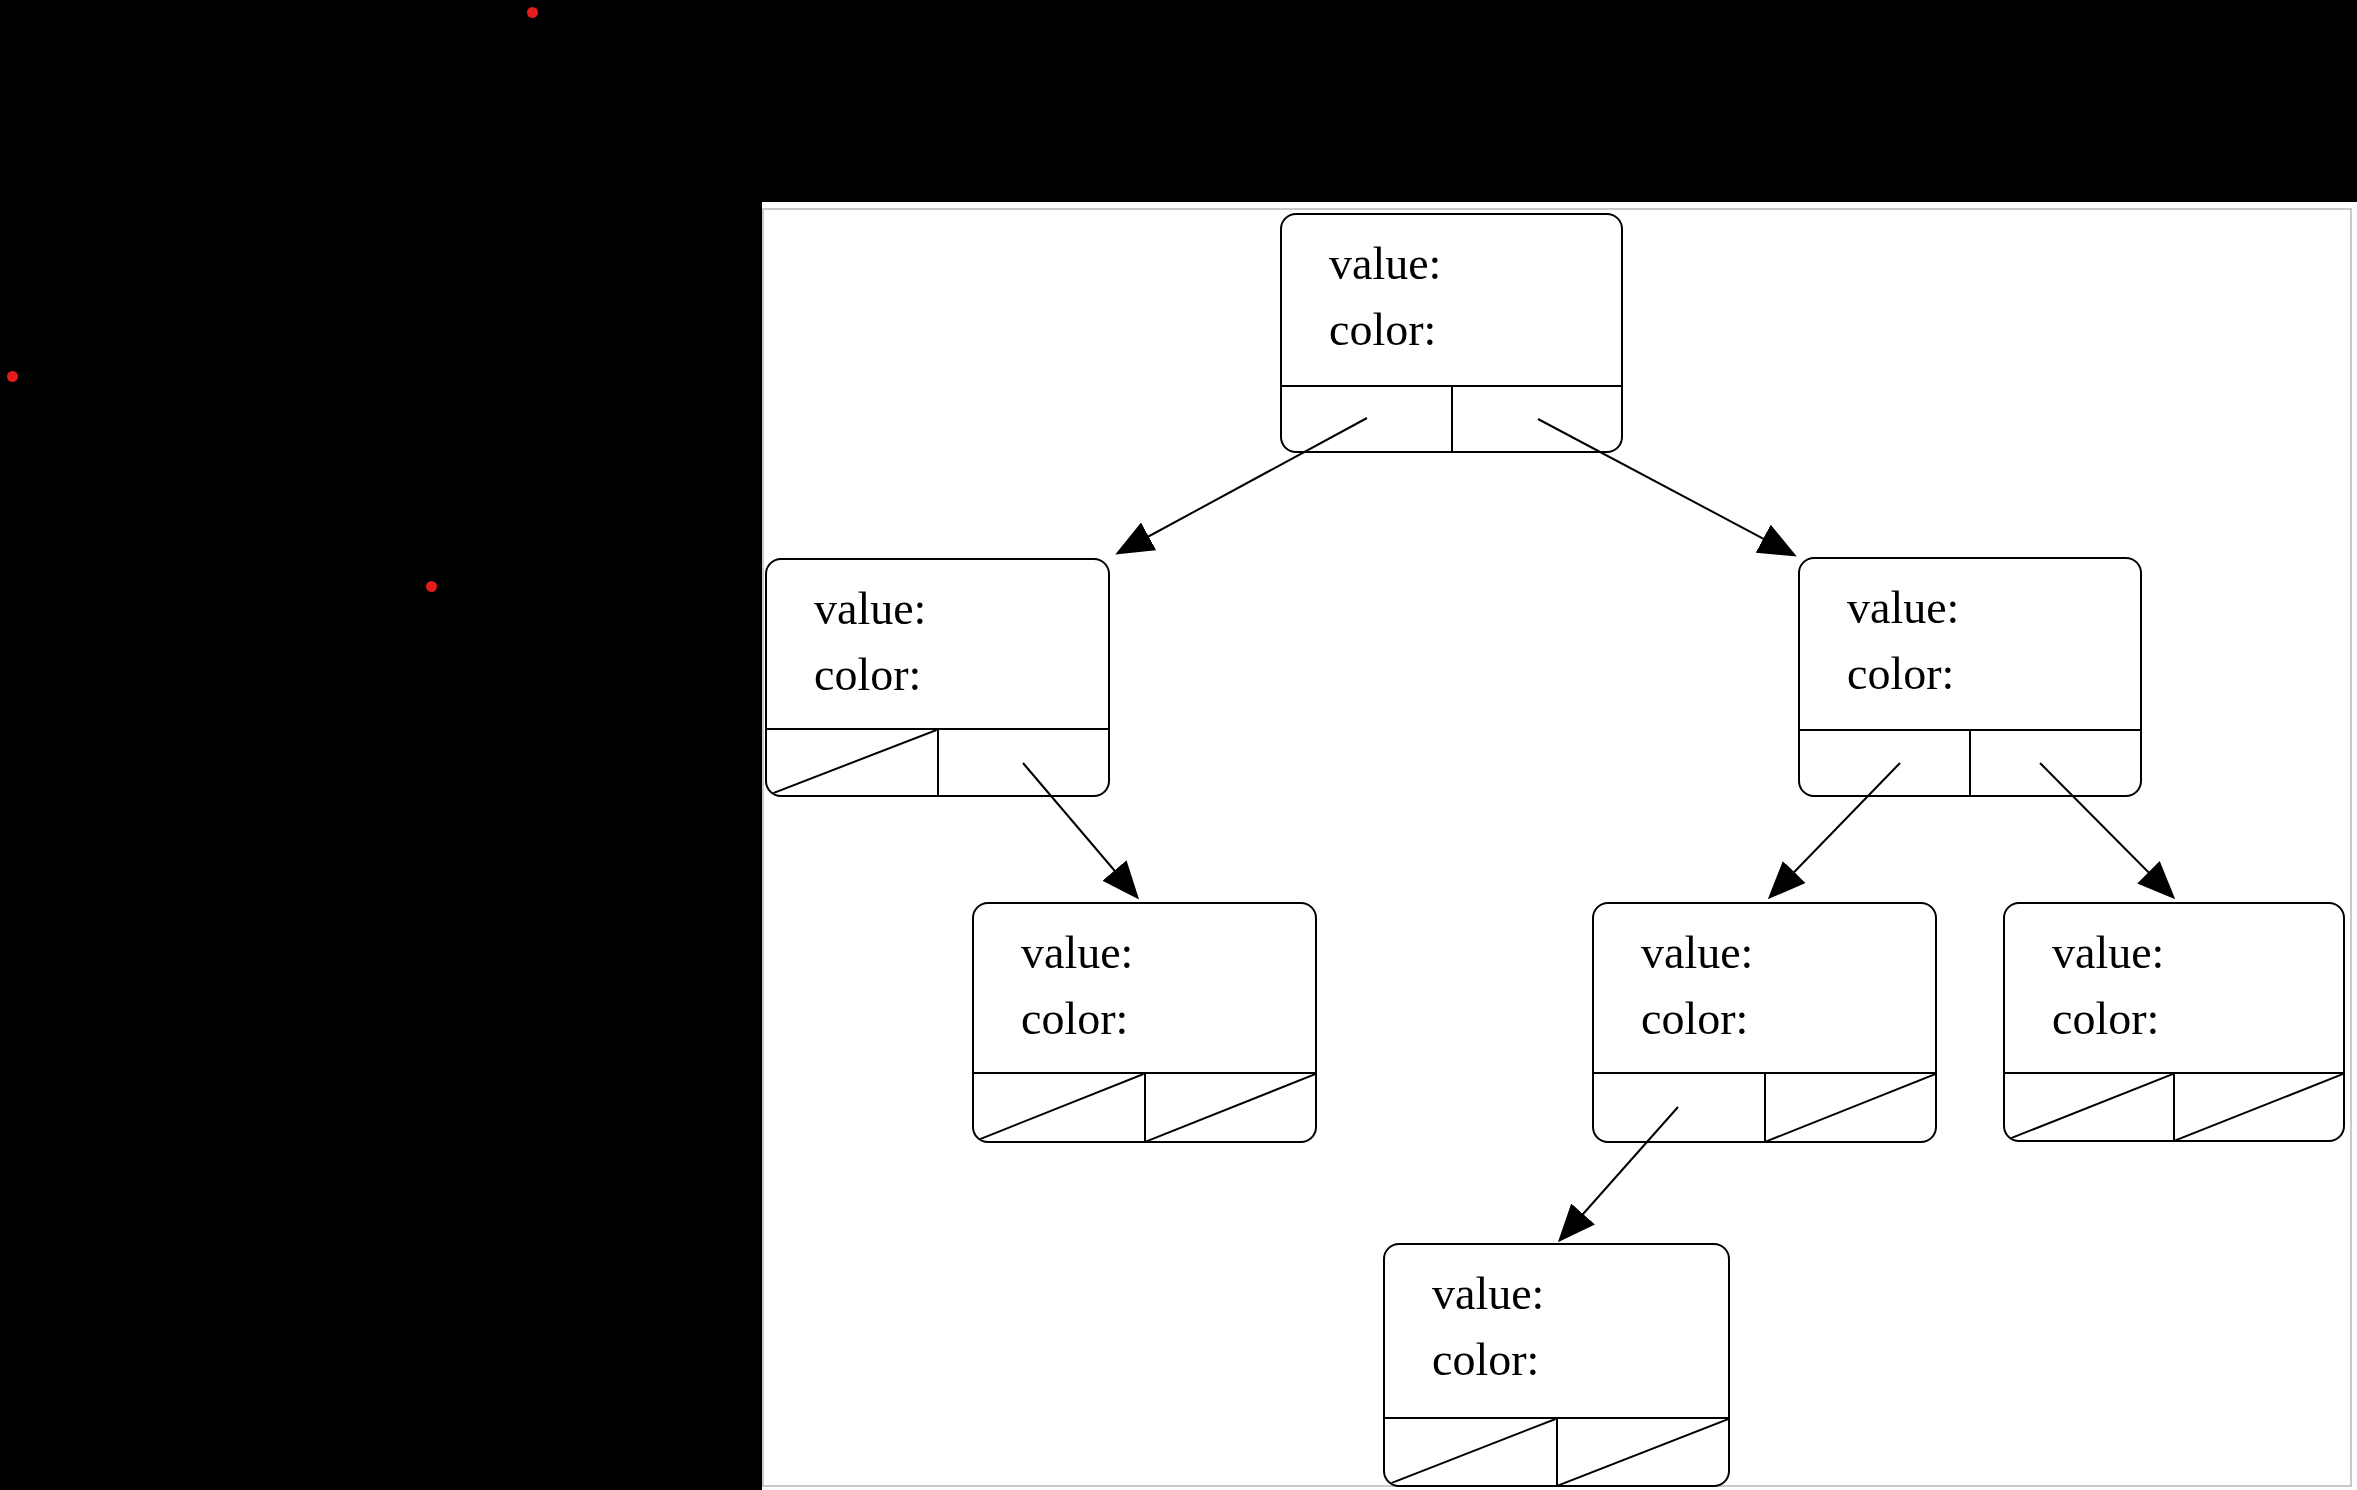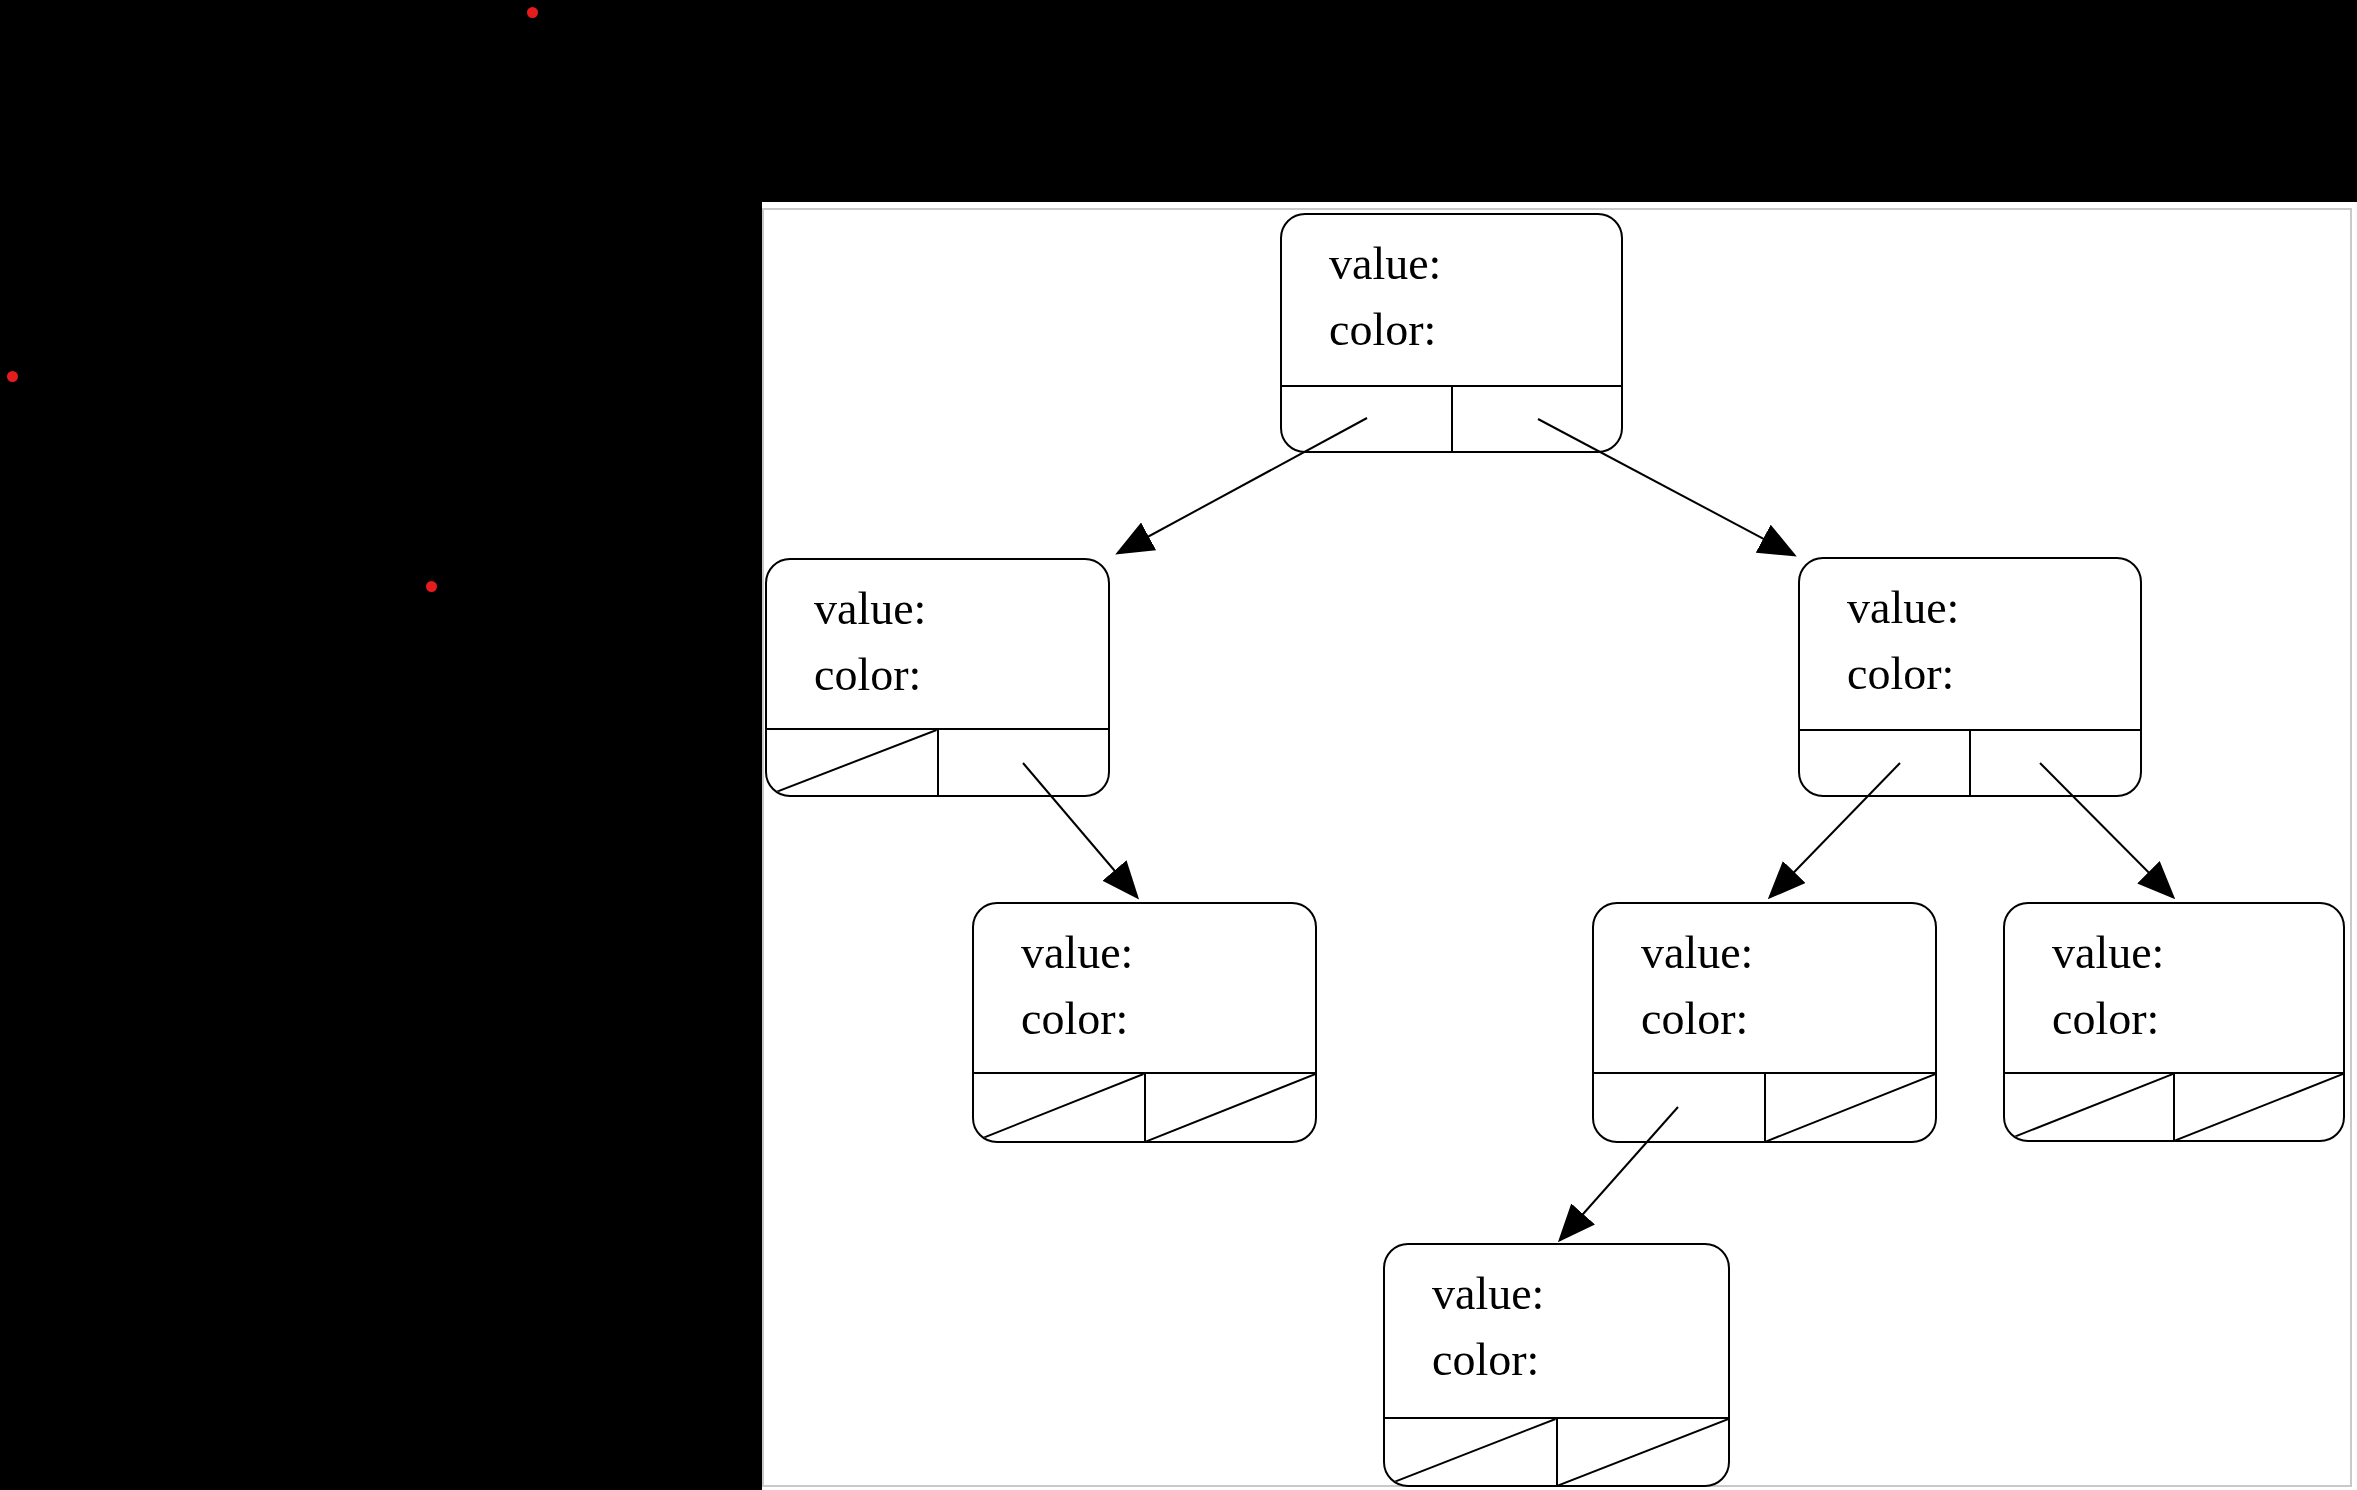--- a/index.html
+++ b/index.html
@@ -33,21 +33,21 @@
     right: 5px;
     bottom: 3px;
     border: 2px solid #c9c9c9;
     background: #ffffff;
   }
   
   .node {
     position: absolute;
     box-sizing: border-box;
     border: 2.5px solid #000000;
-    border-radius: 25px;
+    border-radius: 16px;
     background: #ffffff;
     overflow: hidden;
   }
   .node-body {
     position: absolute;
     left: 47px;
     top: 16px;
     right: 8px;
     color: #000000;
     font-size: 46px;

